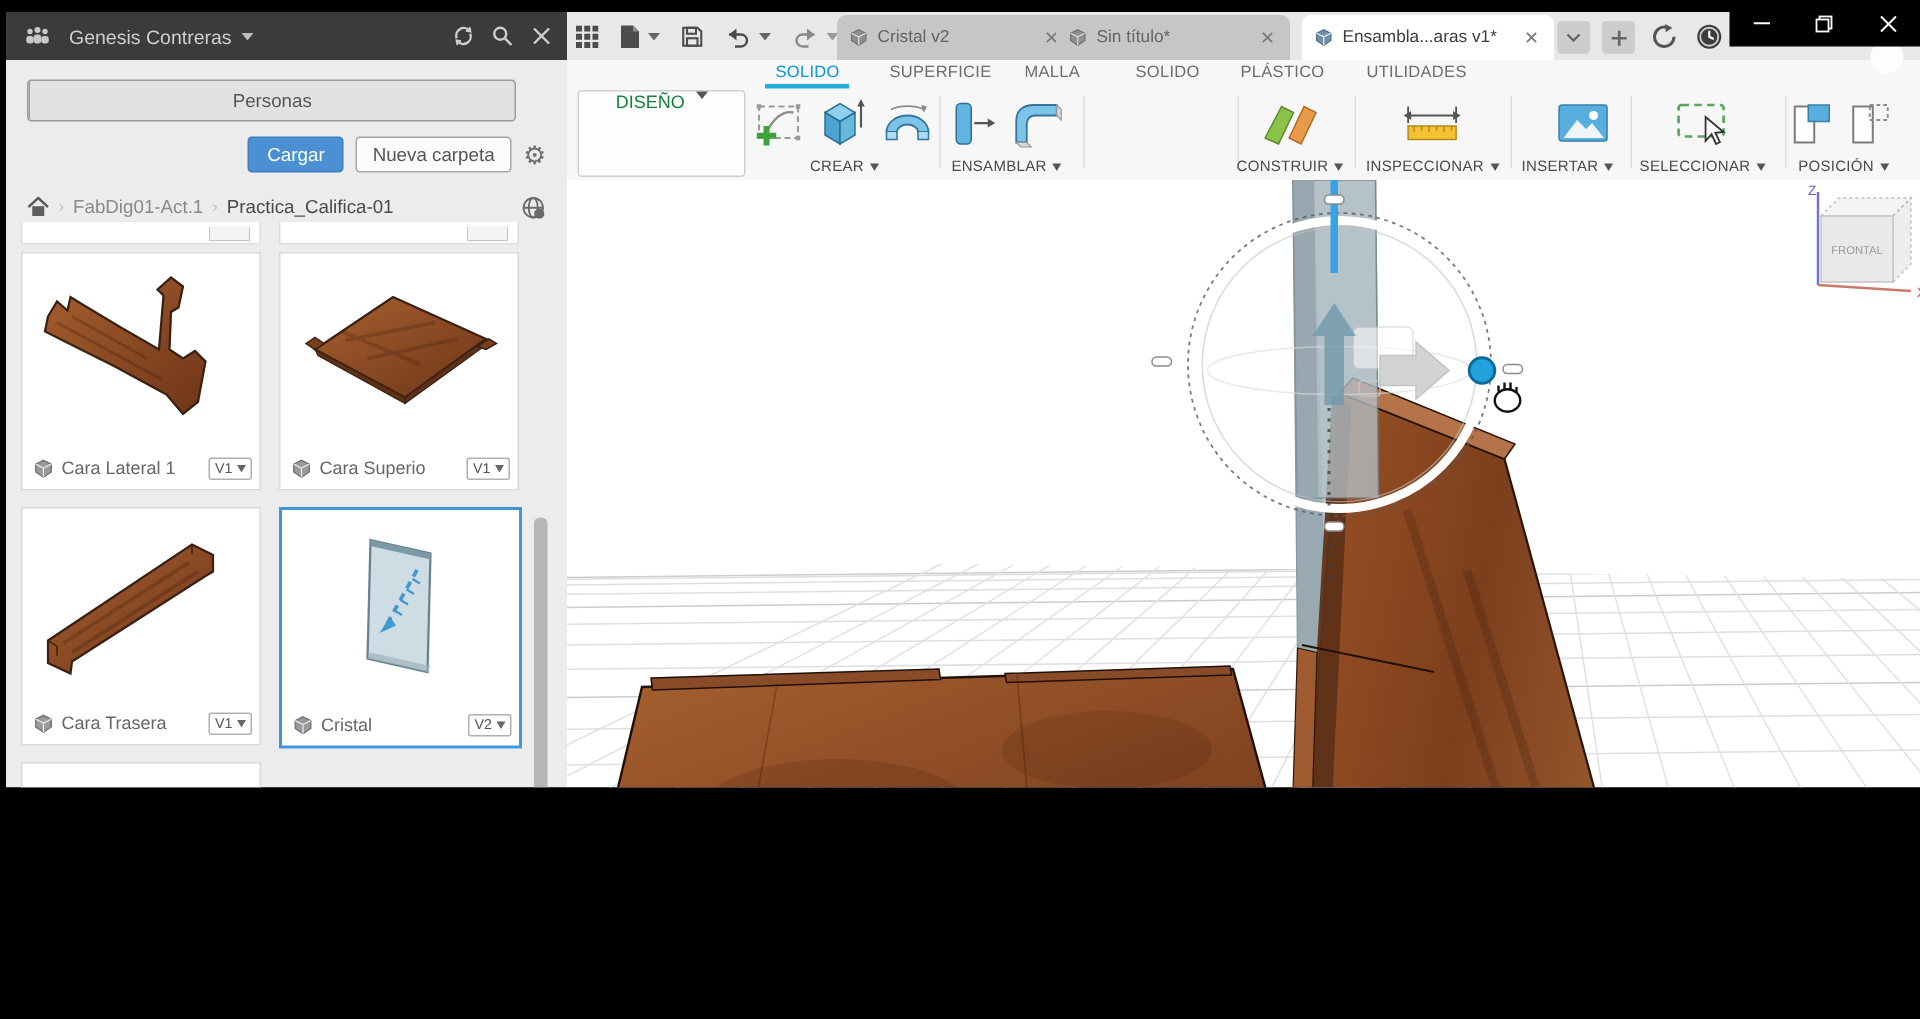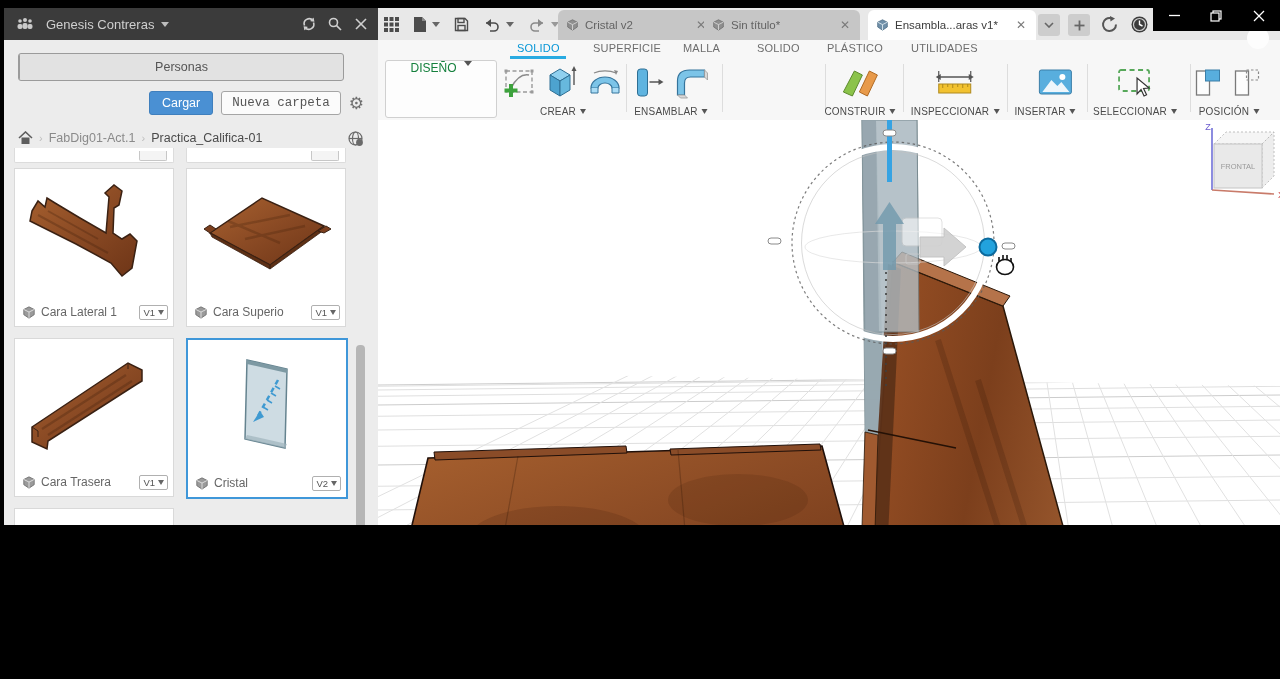--- a/index.html
+++ b/index.html
@@ -13,21 +13,21 @@
   .lp-head .uname{margin-left:8px;}
   .lp-head .spacer{flex:1;}
   .hicon{width:26px;height:26px;display:flex;align-items:center;justify-content:center;cursor:pointer;}
   .caret{display:inline-block;width:0;height:0;border-left:4px solid transparent;border-right:4px solid transparent;border-top:5px solid #bdbdbd;margin-left:7px;}
   .seg{position:absolute;left:14px;right:34px;top:45px;height:26px;border:1px solid #9b9b9b;border-radius:3px;display:flex;overflow:hidden;background:#e2e2e2;font-size:12.5px;}
   .seg > div{flex:1;display:flex;align-items:center;justify-content:center;color:#555;cursor:pointer;}
   .seg .on{background:#fff;}
   .seg .off{border-left:1px solid #9b9b9b;}
   .lp-actions{position:absolute;top:83px;right:14px;display:flex;align-items:center;gap:8px;}
   .btn-blue{background:#4a90d3;color:#fff;border:1px solid #3f7fbd;border-radius:3px;font-size:12.5px;padding:4px 12px;cursor:pointer;}
-  .btn-ghost{background:#fbfbfb;color:#555;border:1px solid #a5a5a5;border-radius:3px;font-size:12.5px;padding:4px 10px;cursor:pointer;font-family:Liberation Mono, monospace;}
+  .btn-ghost{background:#fbfbfb;color:#555;border:1px solid #a5a5a5;border-radius:3px;font-size:12.5px;padding:4px 10px;cursor:pointer;}
   .gear{font-size:17px;color:#6f6f6f;cursor:pointer;line-height:1;}
   .crumbs{position:absolute;left:14px;right:14px;top:120px;height:20px;display:flex;align-items:center;font-size:12.5px;color:#8a8a8a;gap:6px;}
   .crumbs .sep{color:#bdbdbd;font-size:11px;}
   .crumbs .c2{color:#4a4a4a;}
   .crumbs .spacer{flex:1;}
   .stub{position:absolute;height:14px;width:158px;background:#fff;border:1px solid #dcdcdc;border-top:none;border-radius:0 0 2px 2px;}
   .stub .vstub{position:absolute;right:6px;top:3px;width:26px;height:9px;border:1px solid #c7c7c7;border-top:none;border-radius:0 0 2px 2px;background:#f4f4f4;}
   .card{position:absolute;width:158px;height:157px;background:#fff;border:1px solid #d9d9d9;cursor:pointer;}
   .card.sel{border:2px solid #3f97d9;}
   .card .thumb{position:absolute;left:3px;top:2px;}

